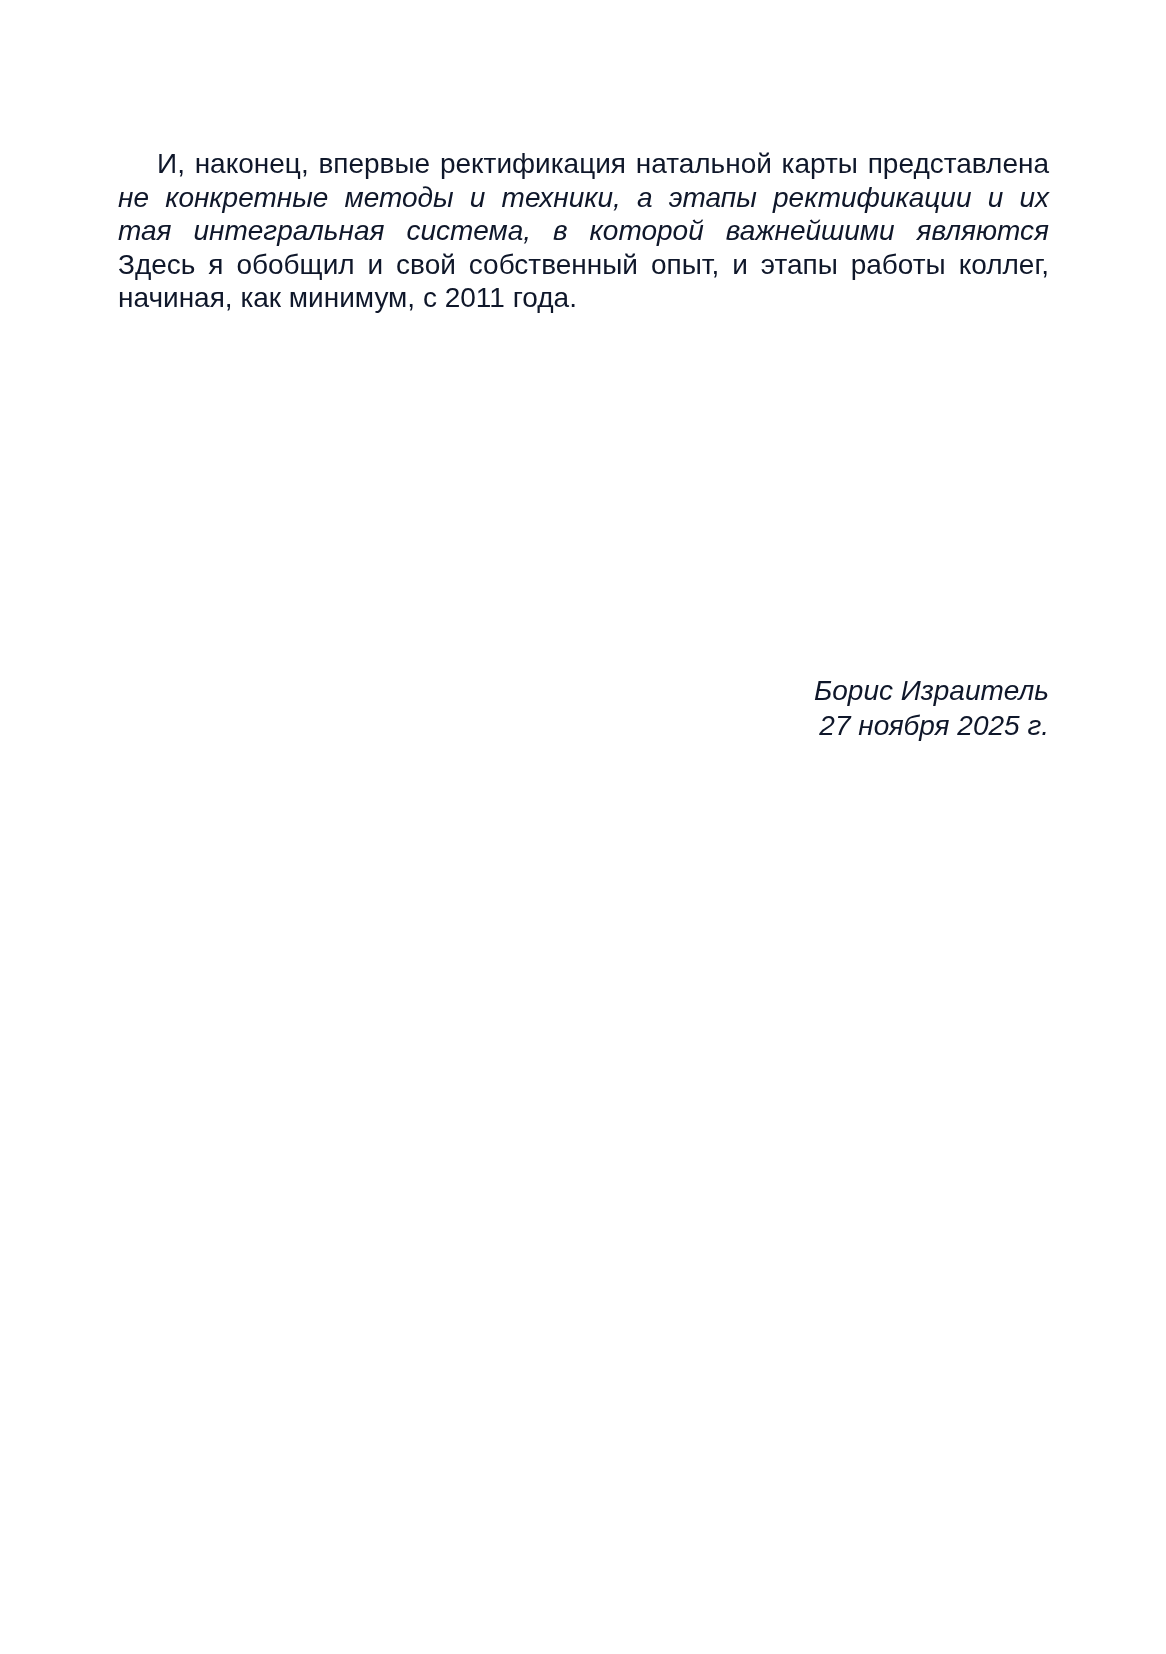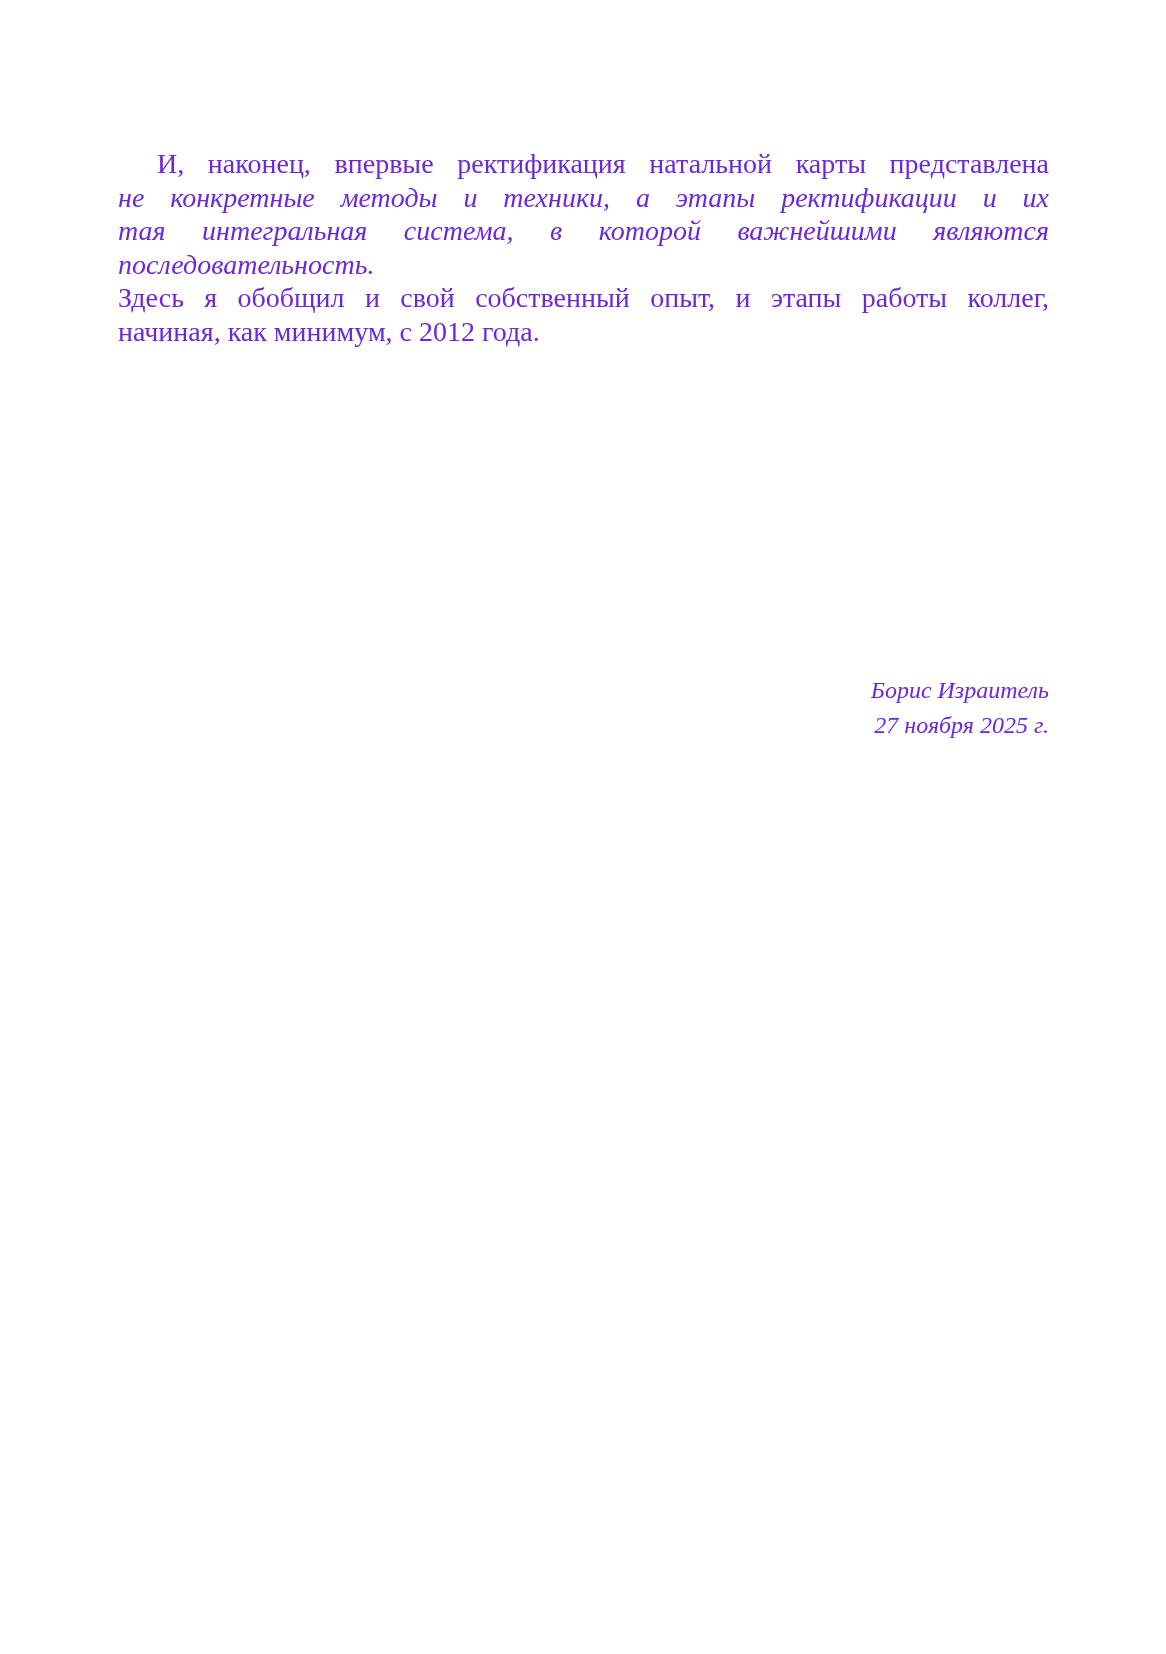--- a/index.html
+++ b/index.html
@@ -7,22 +7,22 @@
     padding: 0;
     background: #e8e8e8;
   }
   .page {
     position: relative;
     width: 1166px;
     height: 1654px;
     background: #ffffff;
     margin: 0 auto;
     overflow: hidden;
-    font-family: Liberation Serif, serif;
-    color: #6d28d9;
+    font-family: Liberation Sans, sans-serif;
+    color: #0f172a;
   }
   .text-block {
     position: absolute;
     left: 118px;
     top: 147px;
     width: 931px;
     font-size: 28px;
     line-height: 33.5px;
   }
   .paragraph { margin: 0; }
@@ -34,40 +34,39 @@
   .line.first { text-indent: 39px; }
   .line.last { text-align-last: left; }
   .em { font-style: italic; }
   .signature-block {
     position: absolute;
     left: 118px;
     top: 673px;
     width: 931px;
     text-align: right;
     font-style: italic;
-    font-size: 24px;
+    font-size: 28px;
     line-height: 35px;
   }
 </style>
 </head>
 <body>
 
 <div class="page">
 
   <div class="text-block">
 
   <div class="paragraph">
         <div class="line first"><span>И, наконец, впервые ректификация натальной карты представлена</span></div>
         <div class="line"><span class="em">не конкретные методы и техники, а этапы ректификации и их</span></div>
         <div class="line"><span class="em">тая интегральная система, в которой важнейшими являются</span></div>
-        <div class="line last"><span class="em">последовательность.</span></div>
       </div>
       <div class="paragraph">
         <div class="line"><span>Здесь я обобщил и свой собственный опыт, и этапы работы коллег,</span></div>
-        <div class="line last"><span>начиная, как минимум, с 2012 года.</span></div>
+        <div class="line last"><span>начиная, как минимум, с 2011 года.</span></div>
       </div>
     </div>
 
   <div class="signature-block">
     <div class="sig-line">Борис Израитель</div>
     <div class="sig-line">27 ноября 2025 г.</div>
   </div>
 
 </div>
 

